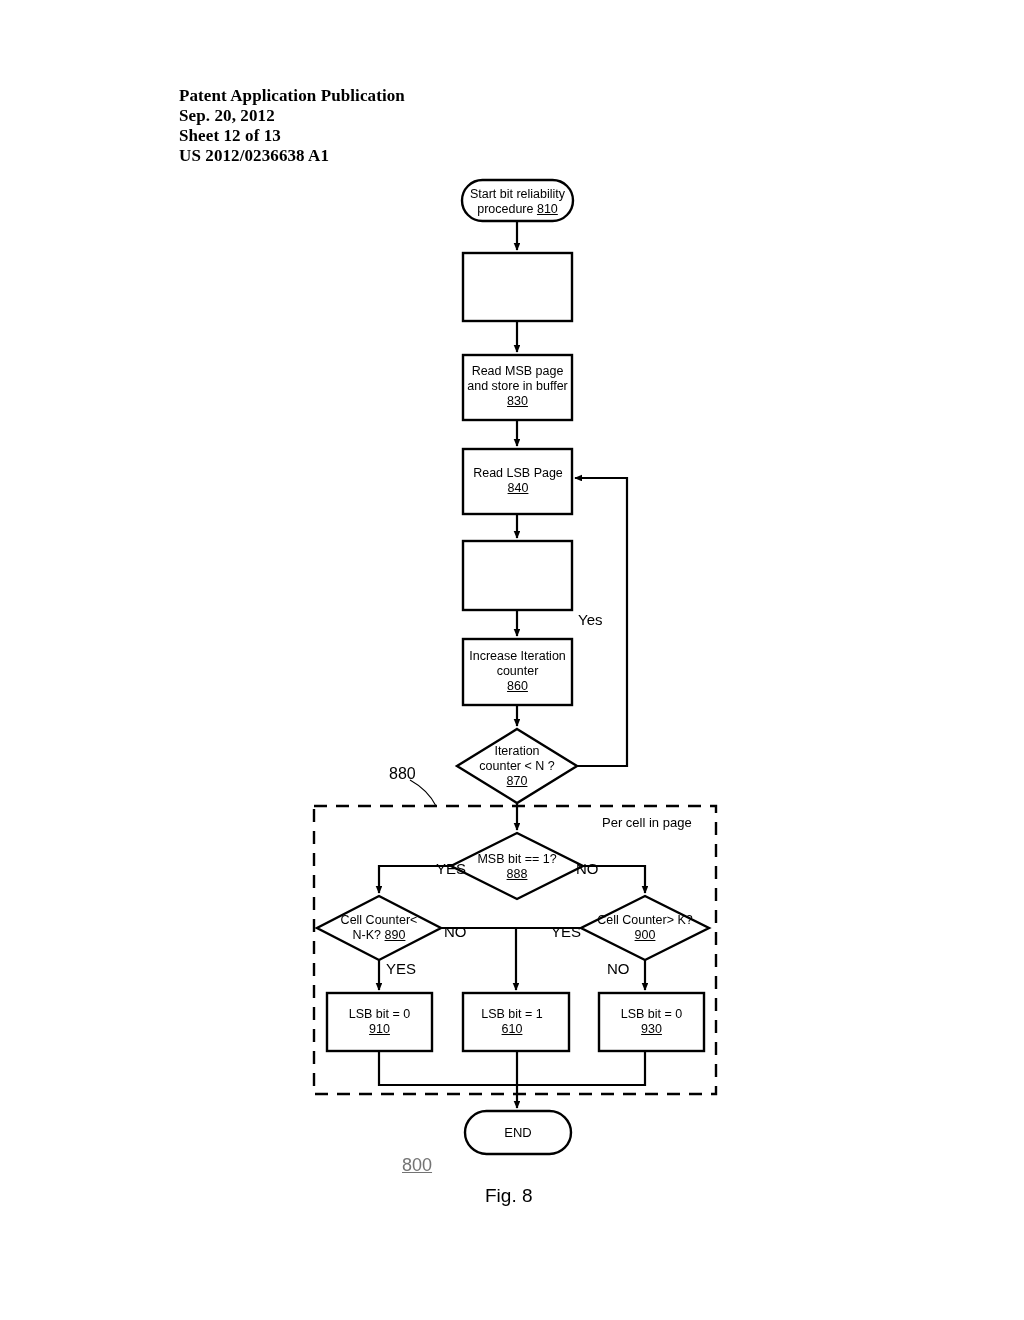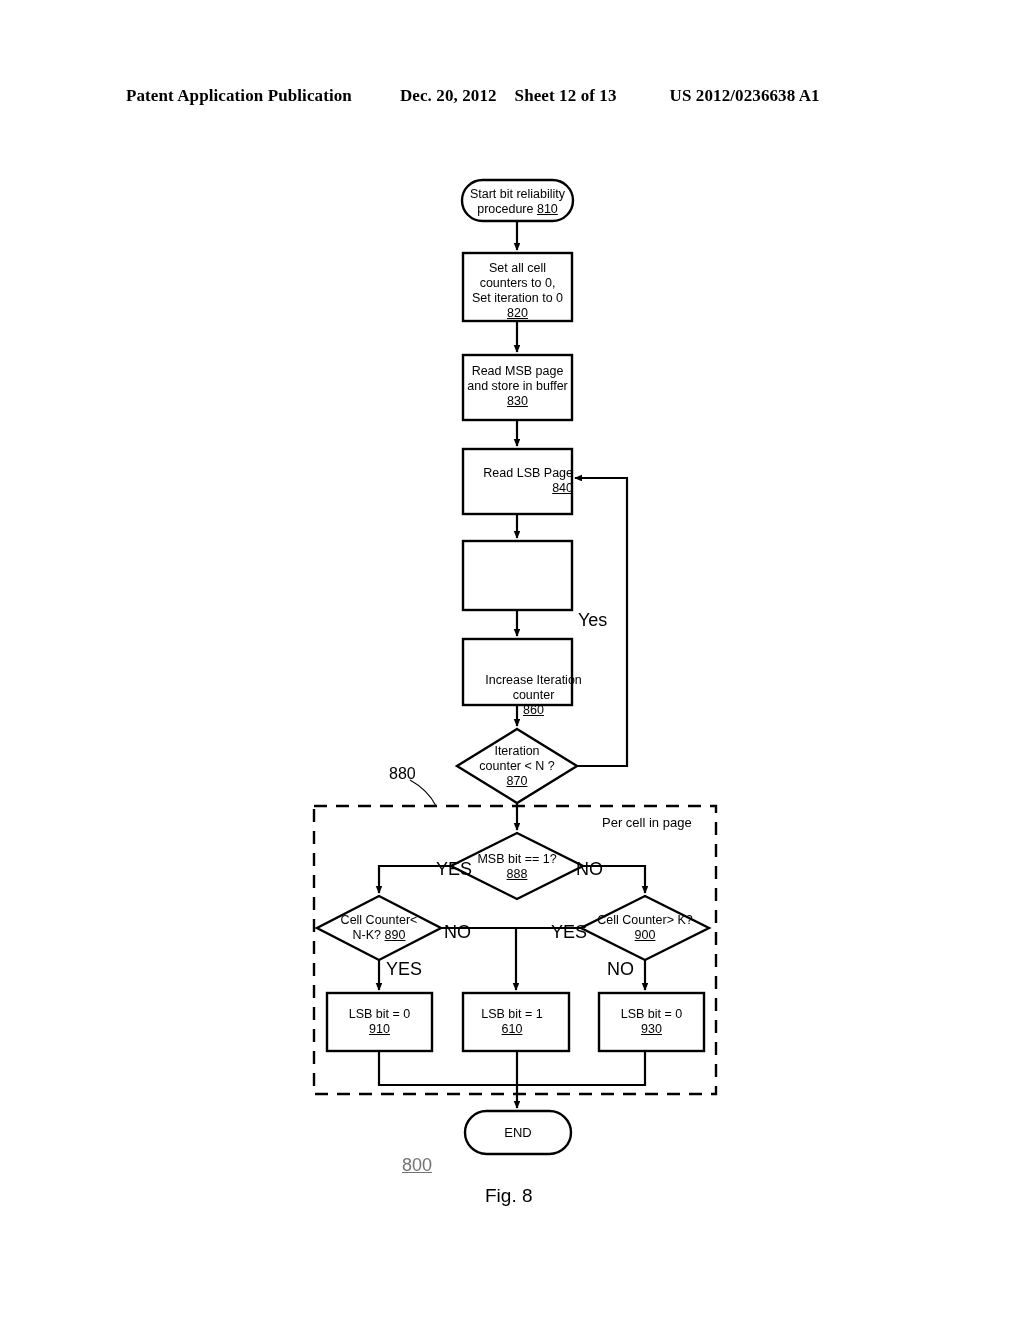--- a/index.html
+++ b/index.html
@@ -22,20 +22,21 @@
     top: 86px;
     left: 126px;
     width: 760px;
     display: flex;
     align-items: baseline;
     font-family: "Liberation Serif", serif;
     font-weight: bold;
     font-size: 17px;
     letter-spacing: 0.1px;
     white-space: nowrap;
+    flex-direction: column;
   }
   .patent-header .hdr-pub   { }
   .patent-header .hdr-date  { margin-left: 48px; }
   .patent-header .hdr-sheet { margin-left: 18px; }
   .patent-header .hdr-num   { margin-left: 53px; }
 
   
   #figure {
     position: absolute;
     left: 0;
@@ -51,21 +52,21 @@
     text-align: center;
     font-size: 12.5px;
     line-height: 15px;
     color: #000;
     pointer-events: none;
     white-space: nowrap;
   }
   .node-text .ref { text-decoration: underline; }
   .edge-label {
     position: absolute;
-    font-size: 18px;
+    font-size: 15px;
     line-height: 14px;
     color: #000;
     white-space: nowrap;
   }
   .plain-label {
     position: absolute;
     font-size: 13px;
     color: #000;
     white-space: nowrap;
   }
@@ -87,21 +88,21 @@
     font-size: 16px;
     color: #000;
     white-space: nowrap;
   }
 </style>
 </head>
 <body>
 
 <div class="patent-header">
   <span class="hdr-pub">Patent Application Publication</span>
-  <span class="hdr-date">Dec. 20, 2012</span>
+  <span class="hdr-date">Sep. 20, 2012</span>
   <span class="hdr-sheet">Sheet 12 of 13</span>
   <span class="hdr-num">US 2012/0236638 A1</span>
 </div>
 
 <div id="figure">
 
   <svg width="1024" height="1320" viewBox="0 0 1024 1320" xmlns="http://www.w3.org/2000/svg">
     <defs>
       <marker id="arrow" markerWidth="9" markerHeight="9" refX="7.2" refY="3.4" orient="auto" markerUnits="userSpaceOnUse">
         <path d="M0,0 L8,3.4 L0,6.8 z" fill="#000"></path>
@@ -176,40 +177,34 @@
     </g>
   </svg>
 
   <div class="node-text" style="left:462px; top:187px; width:111px;">
     <div>Start bit reliability</div>
     <div>
       <span>procedure </span><span class="ref">810</span>
     </div>
   </div>
 
-  <div class="node-text" style="left:463px; top:261px; width:109px;">
-    <div>Set all cell</div>
-    <div>counters to 0,</div>
-    <div>Set iteration to 0</div>
-    <div class="ref" style="display:inline-block;">820</div>
-  </div>
 
   <div class="node-text" style="left:459px; top:364px; width:117px;">
     <div>Read MSB page</div>
     <div>and store in buffer</div>
     <div class="ref" style="display:inline-block;">830</div>
   </div>
 
-  <div class="node-text" style="left:463px; top:466px; width:110px;text-align:right;">
+  <div class="node-text" style="left:463px; top:466px; width:110px;">
     <div>Read LSB Page</div>
     <div class="ref" style="display:inline-block;">840</div>
   </div>
 
 
-  <div class="node-text" style="left:476px; top:649px; width:115px;margin-top:24px;">
+  <div class="node-text" style="left:460px; top:649px; width:115px;">
     <div>Increase Iteration</div>
     <div>counter</div>
     <div class="ref" style="display:inline-block;">860</div>
   </div>
 
   <div class="node-text" style="left:457px; top:744px; width:120px;">
     <div>Iteration</div>
     <div>counter &lt; N ?</div>
     <div class="ref" style="display:inline-block;">870</div>
   </div>

